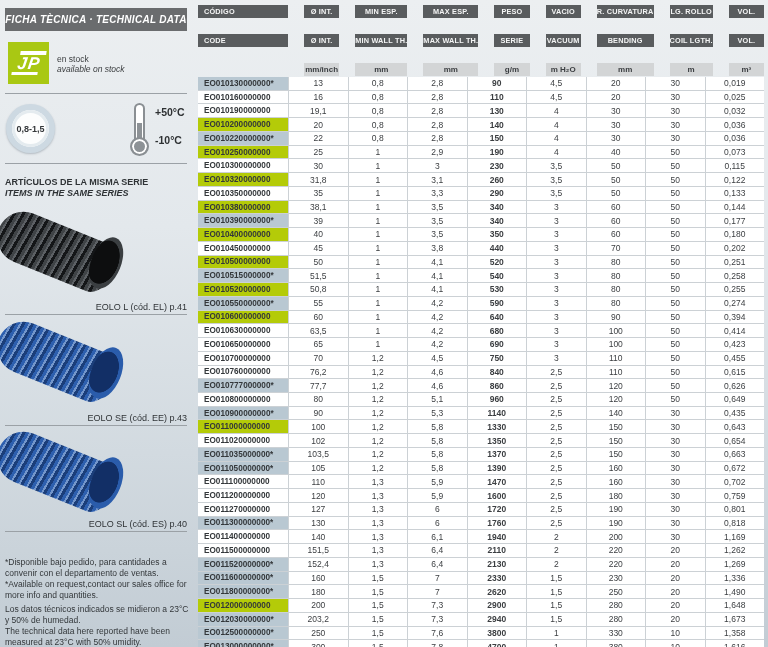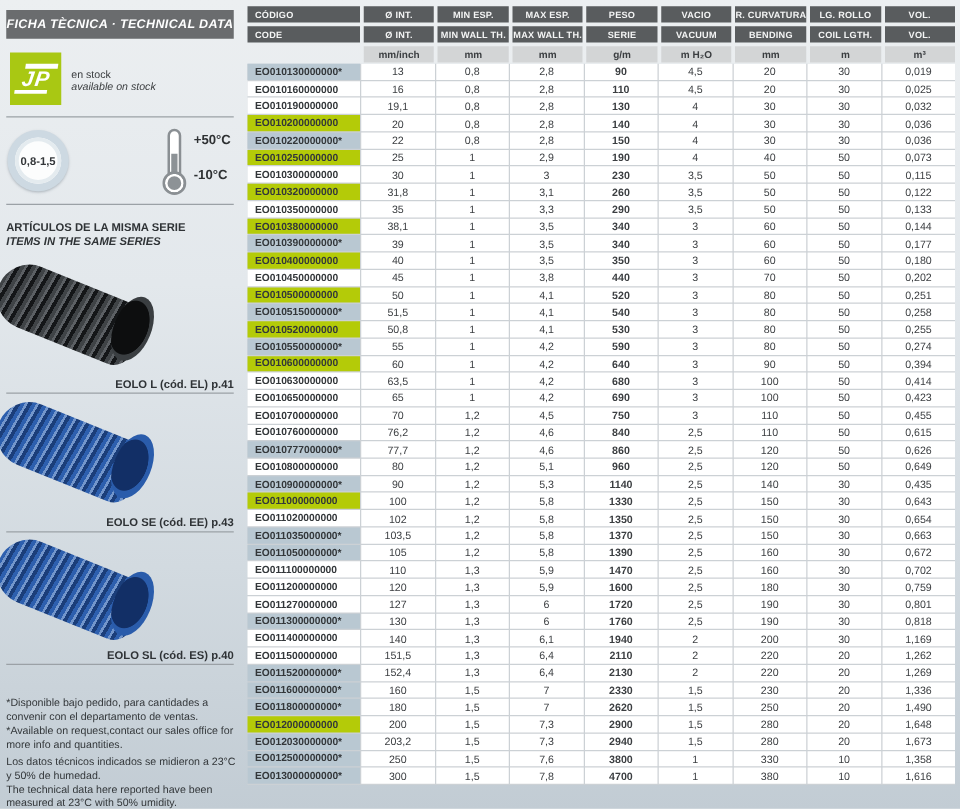--- a/index.html
+++ b/index.html
@@ -42,41 +42,41 @@
   .ring-text { font-size:9px; font-weight:bold; color:#34373a; white-space:nowrap; }
   .thermo { position:absolute; left:129px; top:103px; width:22px; height:53px; }
   .thermo-stem { position:absolute; left:5px; top:0; width:11px; height:42px; border:2px solid #8a8f93; border-radius:6px 6px 2px 2px; background:#fff; }
   .thermo-mercury { position:absolute; left:8px; top:20px; width:5px; height:20px; background:#8d9296; }
   .thermo-bulb { position:absolute; left:1px; top:34px; width:19px; height:19px; border-radius:50%; background:#8d9296; border:2px solid #8a8f93; box-shadow:inset 0 0 0 2px #fff; }
   .temp { position:absolute; left:155px; font-size:10.5px; font-weight:bold; color:#2e3133; }
   .temp.max { top:106px; }
   .temp.min { top:134px; }
   .series-title { position:absolute; left:5px; top:177px; font-size:9px; font-weight:bold; color:#2f3336; line-height:11px; }
   .series-title .it { font-style:italic; }
-  .caption { position:absolute; left:5px; width:182px; text-align:right; font-weight:bold; font-size:9px; color:#2f3336; }
+  .caption { position:absolute; left:5px; width:182px; text-align:right; font-weight:normal; font-size:9px; color:#2f3336; }
   .footnote { position:absolute; left:5px; width:186px; font-size:8.5px; color:#33373a; line-height:10.5px; }
   
   .hose { position:absolute; left:5px; width:112px; height:90px; }
   .hose .tube {
     position:absolute; left:-10px; top:14px; width:118px; height:52px;
     border-radius:26px 14px 14px 26px; transform:rotate(22deg);
   }
   .hose .cap {
     position:absolute; right:-4px; top:26px; width:30px; height:54px;
     border-radius:50%; transform:rotate(22deg);
   }
   .hose-black .tube { background:repeating-linear-gradient(98deg,#141618 0 3px,#3f4346 3px 6px,#5c6064 6px 8px); }
   .hose-black .cap { background:radial-gradient(ellipse at 42% 50%, #0d0e0f 0 58%, #3a3e41 60% 78%, #232628 80%); }
   .hose-blue .tube { background:repeating-linear-gradient(98deg,#1b3e7a 0 3px,#2d5fae 3px 6px,#7396cb 6px 8px); }
   .hose-blue .cap { background:radial-gradient(ellipse at 42% 50%, #122f66 0 55%, #2a5cab 57% 80%, #1d4486 82%); }
   
   #table { position:absolute; left:198px; top:5px; width:566px; }
   #table-head {
     display:grid; grid-template-columns:90px repeat(8,1fr);
-    grid-template-rows:13px 13px 13px; gap:3px;
+    grid-template-rows:13px 13px 13px; gap:16px;
   }
   .hcell { background:#595c5e; color:#f4f5f5; font-weight:bold; font-size:7.3px; letter-spacing:0.2px;
     display:flex; align-items:center; justify-content:center; white-space:nowrap; }
   .hcell.left { justify-content:flex-start; padding-left:6px; }
   .ucell { background:#d3d5d6; color:#3b3e41; font-weight:bold; font-size:8px;
     display:flex; align-items:center; justify-content:center; }
   .ucell.empty { background:transparent; }
   #table-body {
     margin-top:1px; height:577px; background:#ccd1d5; padding-bottom:1px;
     display:grid; grid-template-columns:90px repeat(8,1fr); grid-auto-rows:1fr; gap:1px;text-align:right;

